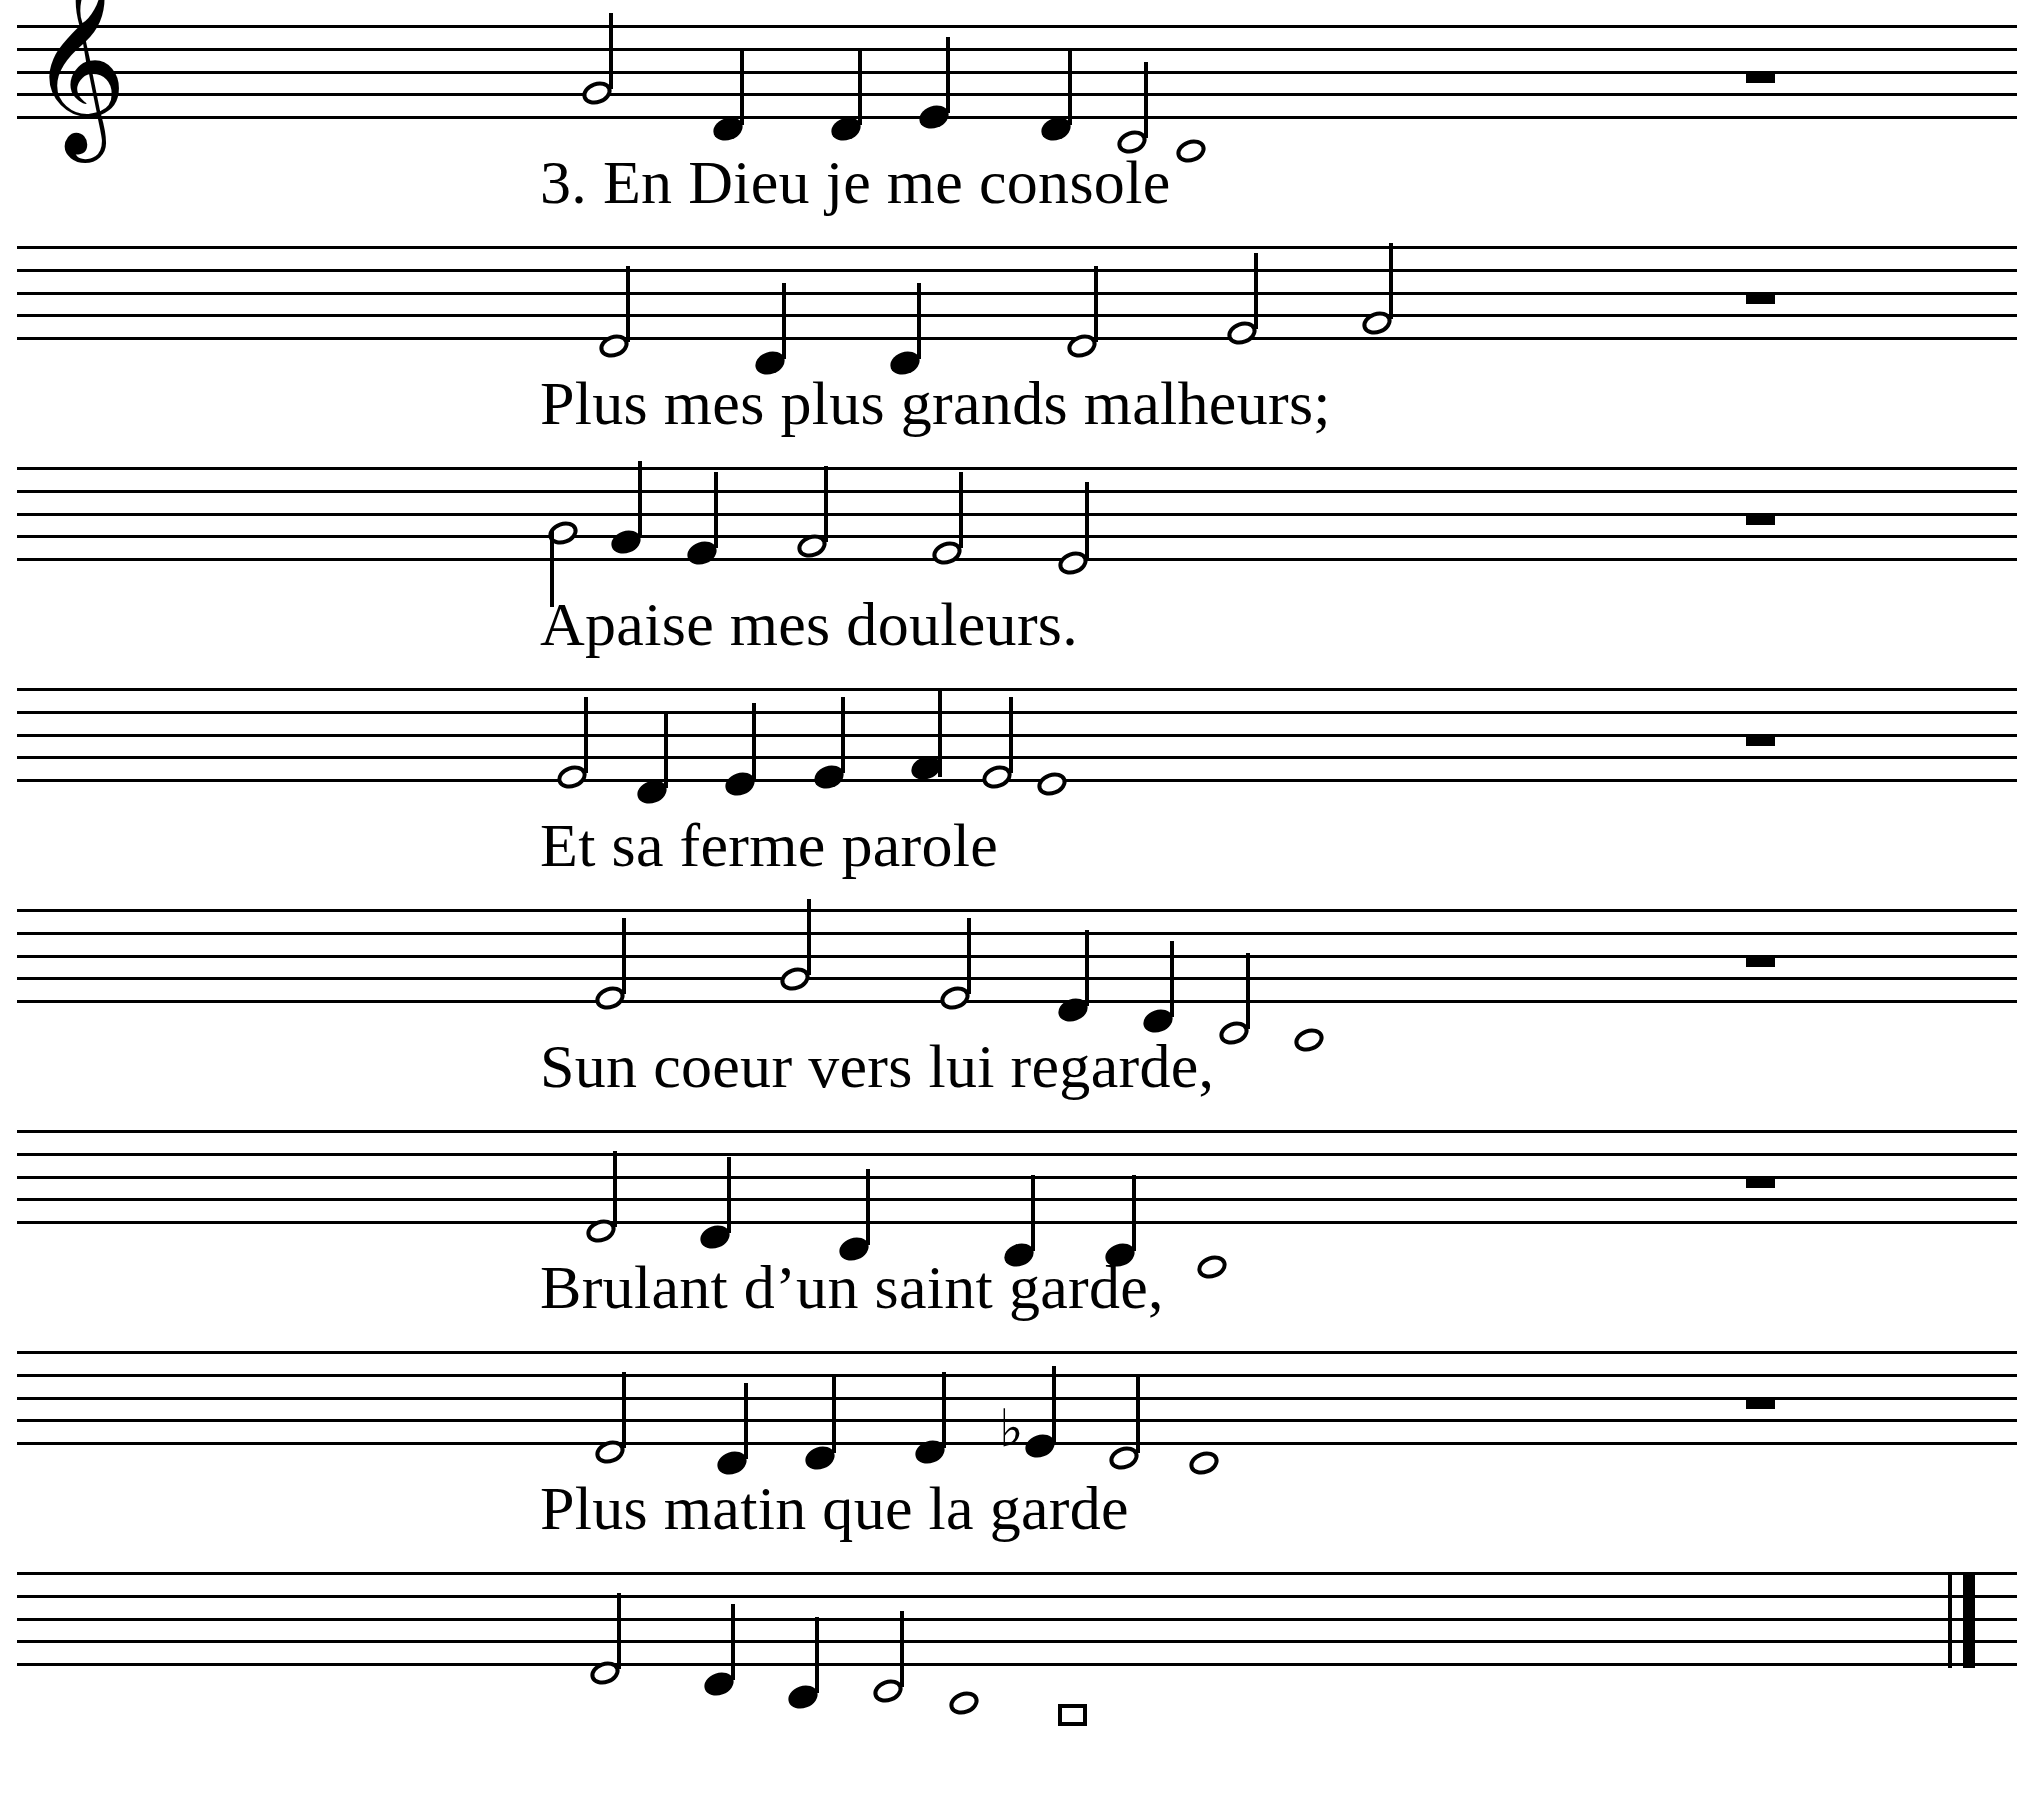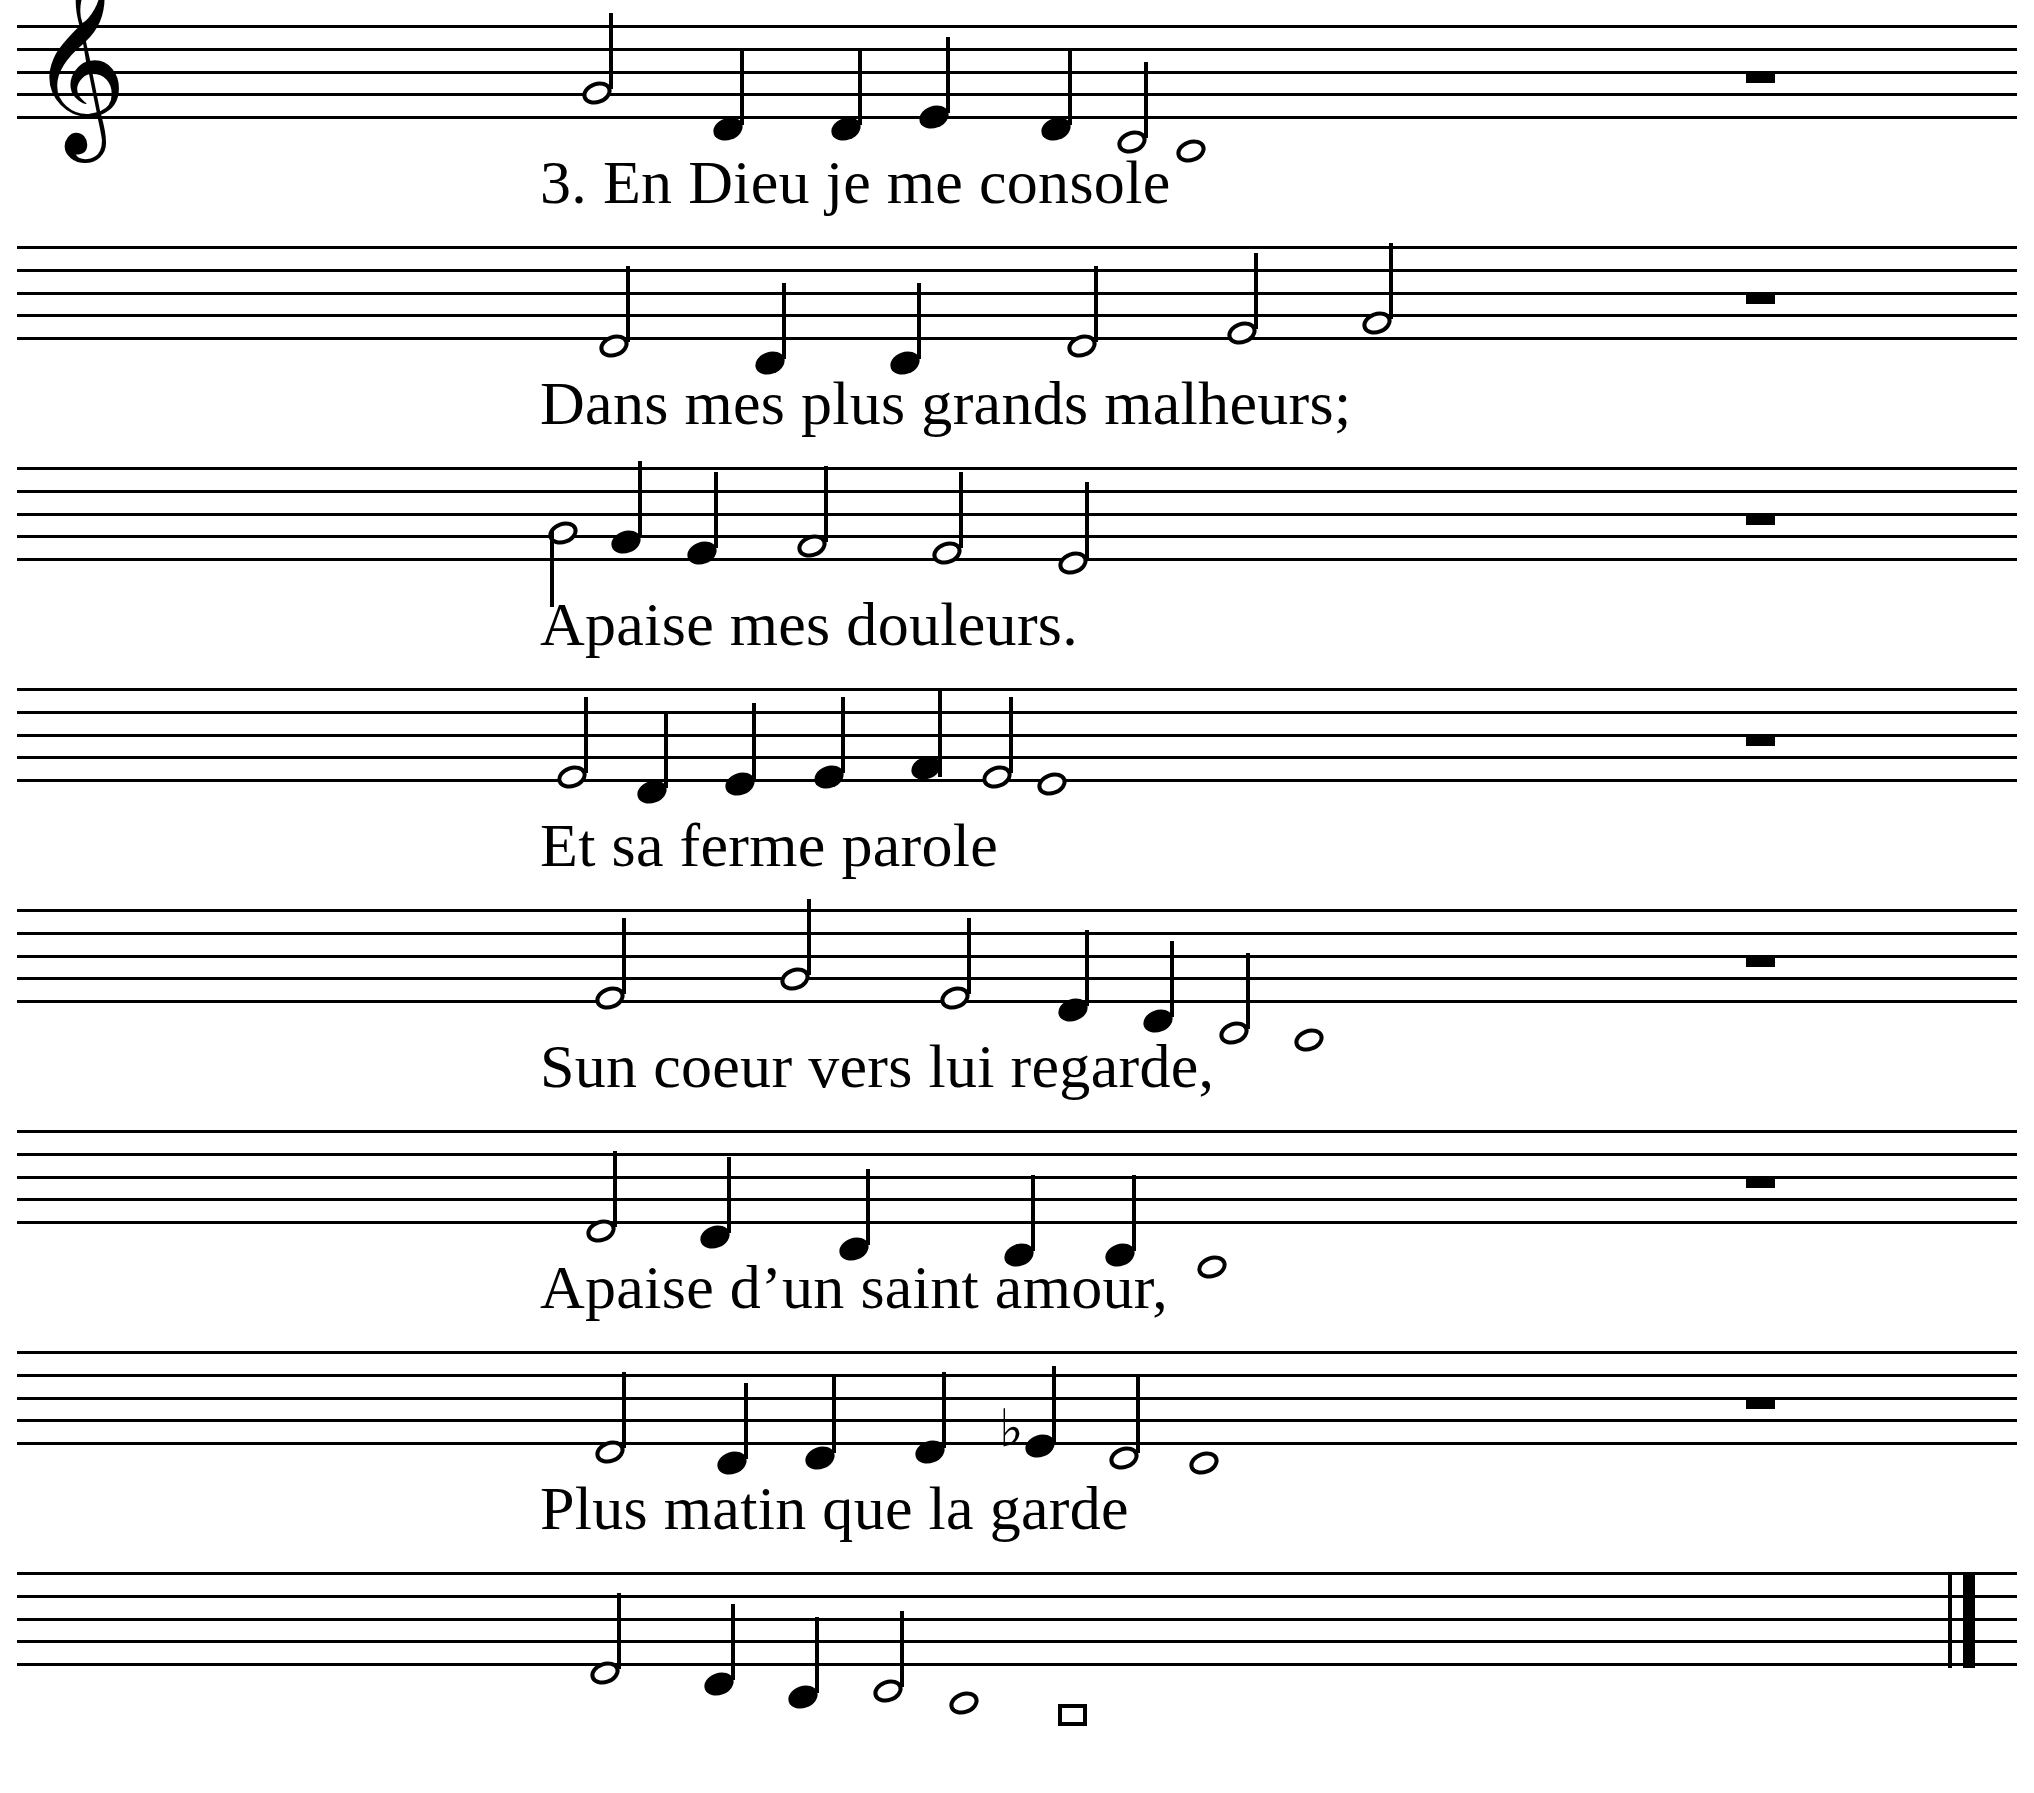--- a/index.html
+++ b/index.html
@@ -187,21 +187,21 @@
       <div class="note filled" style="left:890px; top:131px;"></div>
       <div class="stem" style="left:917px; top:62px;  height:76px;"></div>
       <div class="note open" style="left:1067px; top:114px;"></div>
       <div class="stem" style="left:1094px; top:45px;  height:76px;"></div>
       <div class="note open" style="left:1227px; top:101px;"></div>
       <div class="stem" style="left:1254px; top:32px;  height:76px;"></div>
       <div class="note open" style="left:1362px; top:91px;"></div>
       <div class="stem" style="left:1389px; top:22px;  height:76px;"></div>
       <div class="rest" style="left:1746px; top:73px;"></div>
     </div>
-    <div class="lyric">Dans mes plus grands malheurs;</div>
+    <div class="lyric">Plus mes plus grands malheurs;</div>
   </div>
 
   <div class="system">
     <div class="staff">
       <div class="staff-lines">
         <div class="ln l1"></div>
           <div class="ln l2"></div>
           <div class="ln l3"></div>
           <div class="ln l4"></div>
           <div class="ln l5"></div>
@@ -292,21 +292,21 @@
       <div class="stem" style="left:727px;  top:52px;  height:76px;"></div>
       <div class="note filled" style="left:839px;  top:133px;"></div>
       <div class="stem" style="left:866px; top:64px;  height:76px;"></div>
       <div class="note filled" style="left:1004px; top:139px;"></div>
       <div class="stem" style="left:1031px; top:70px;  height:76px;"></div>
       <div class="note filled" style="left:1105px; top:139px;"></div>
       <div class="stem" style="left:1132px; top:70px;  height:76px;"></div>
       <div class="note open" style="left:1197px; top:151px;"></div>
       <div class="rest" style="left:1746px; top:73px;"></div>
     </div>
-    <div class="lyric">Apaise d’un saint amour,</div>
+    <div class="lyric">Brulant d’un saint garde,</div>
   </div>
 
   <div class="system">
     <div class="staff">
       <div class="staff-lines">
         <div class="ln l1"></div>
           <div class="ln l2"></div>
           <div class="ln l3"></div>
           <div class="ln l4"></div>
           <div class="ln l5"></div>

